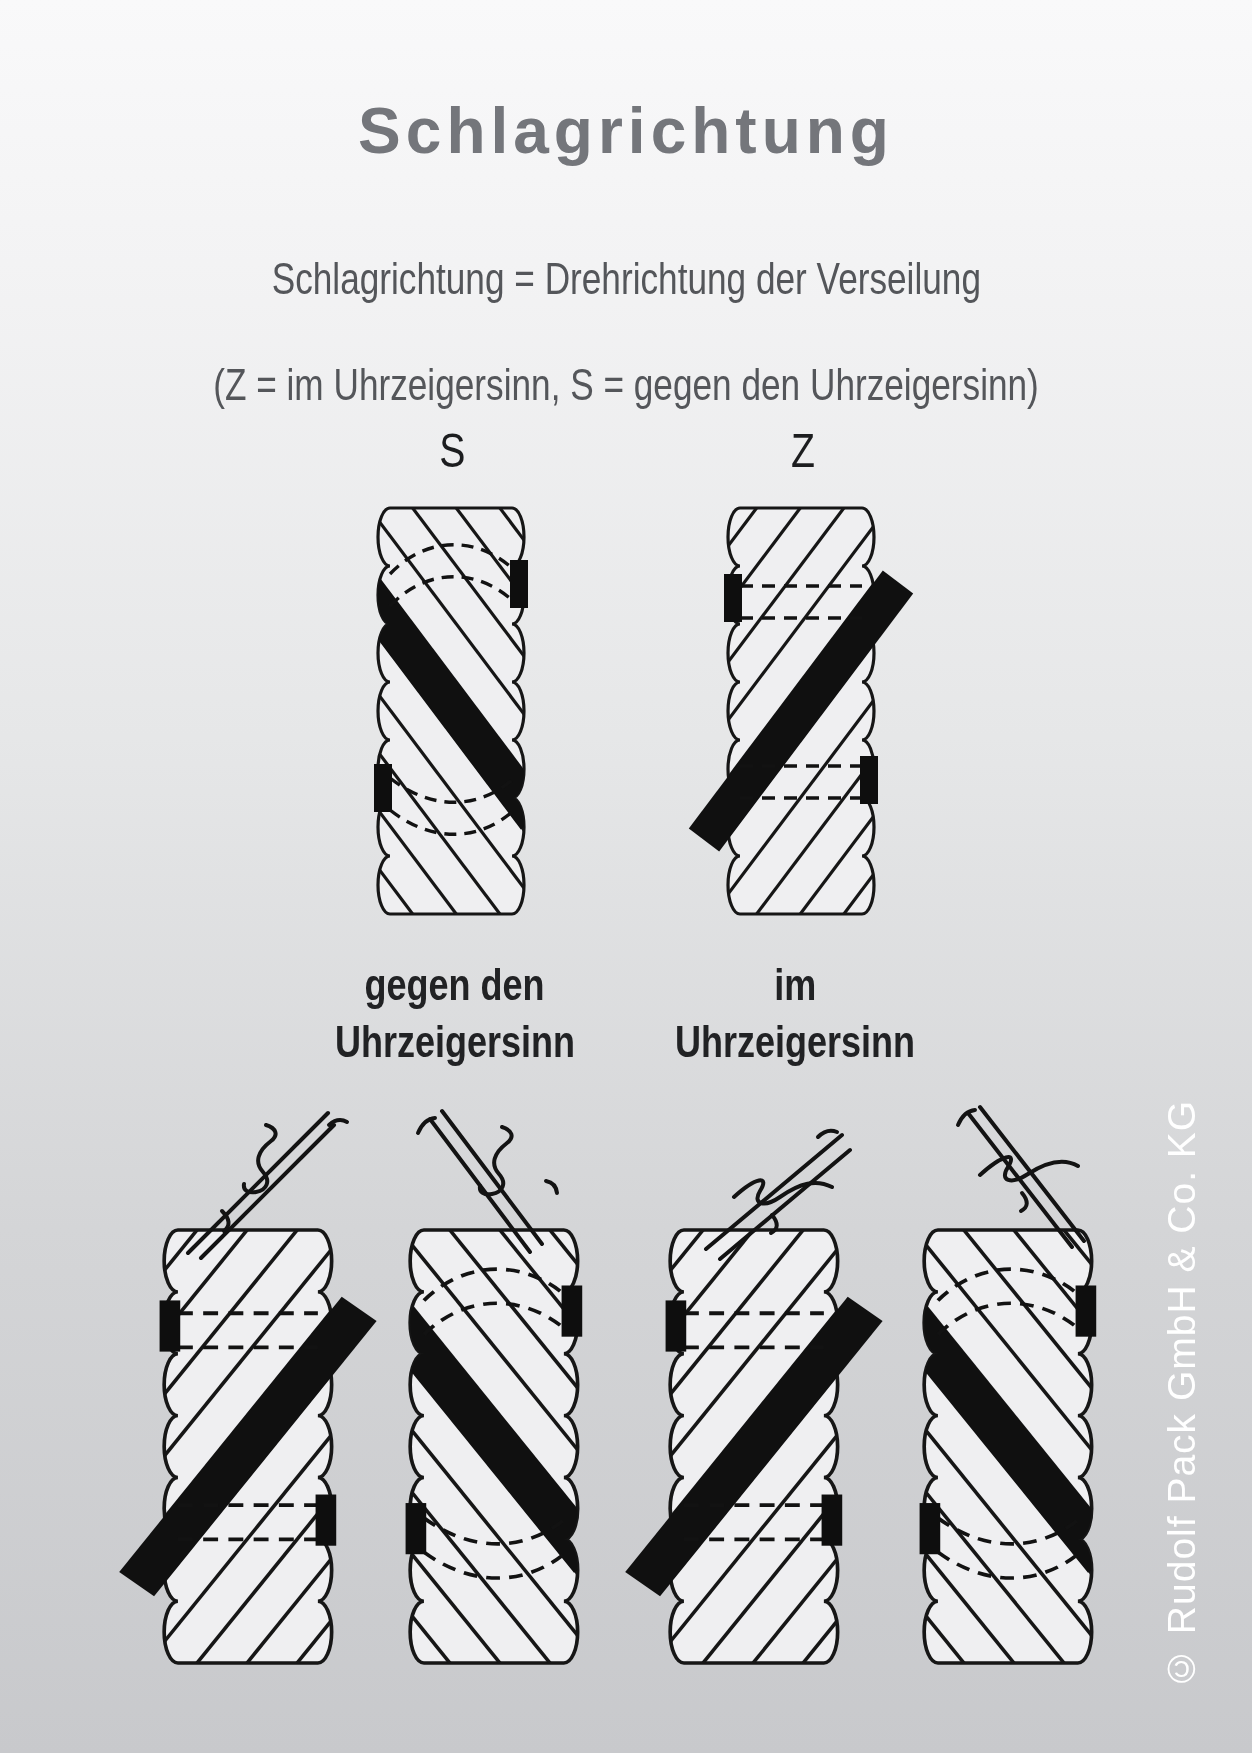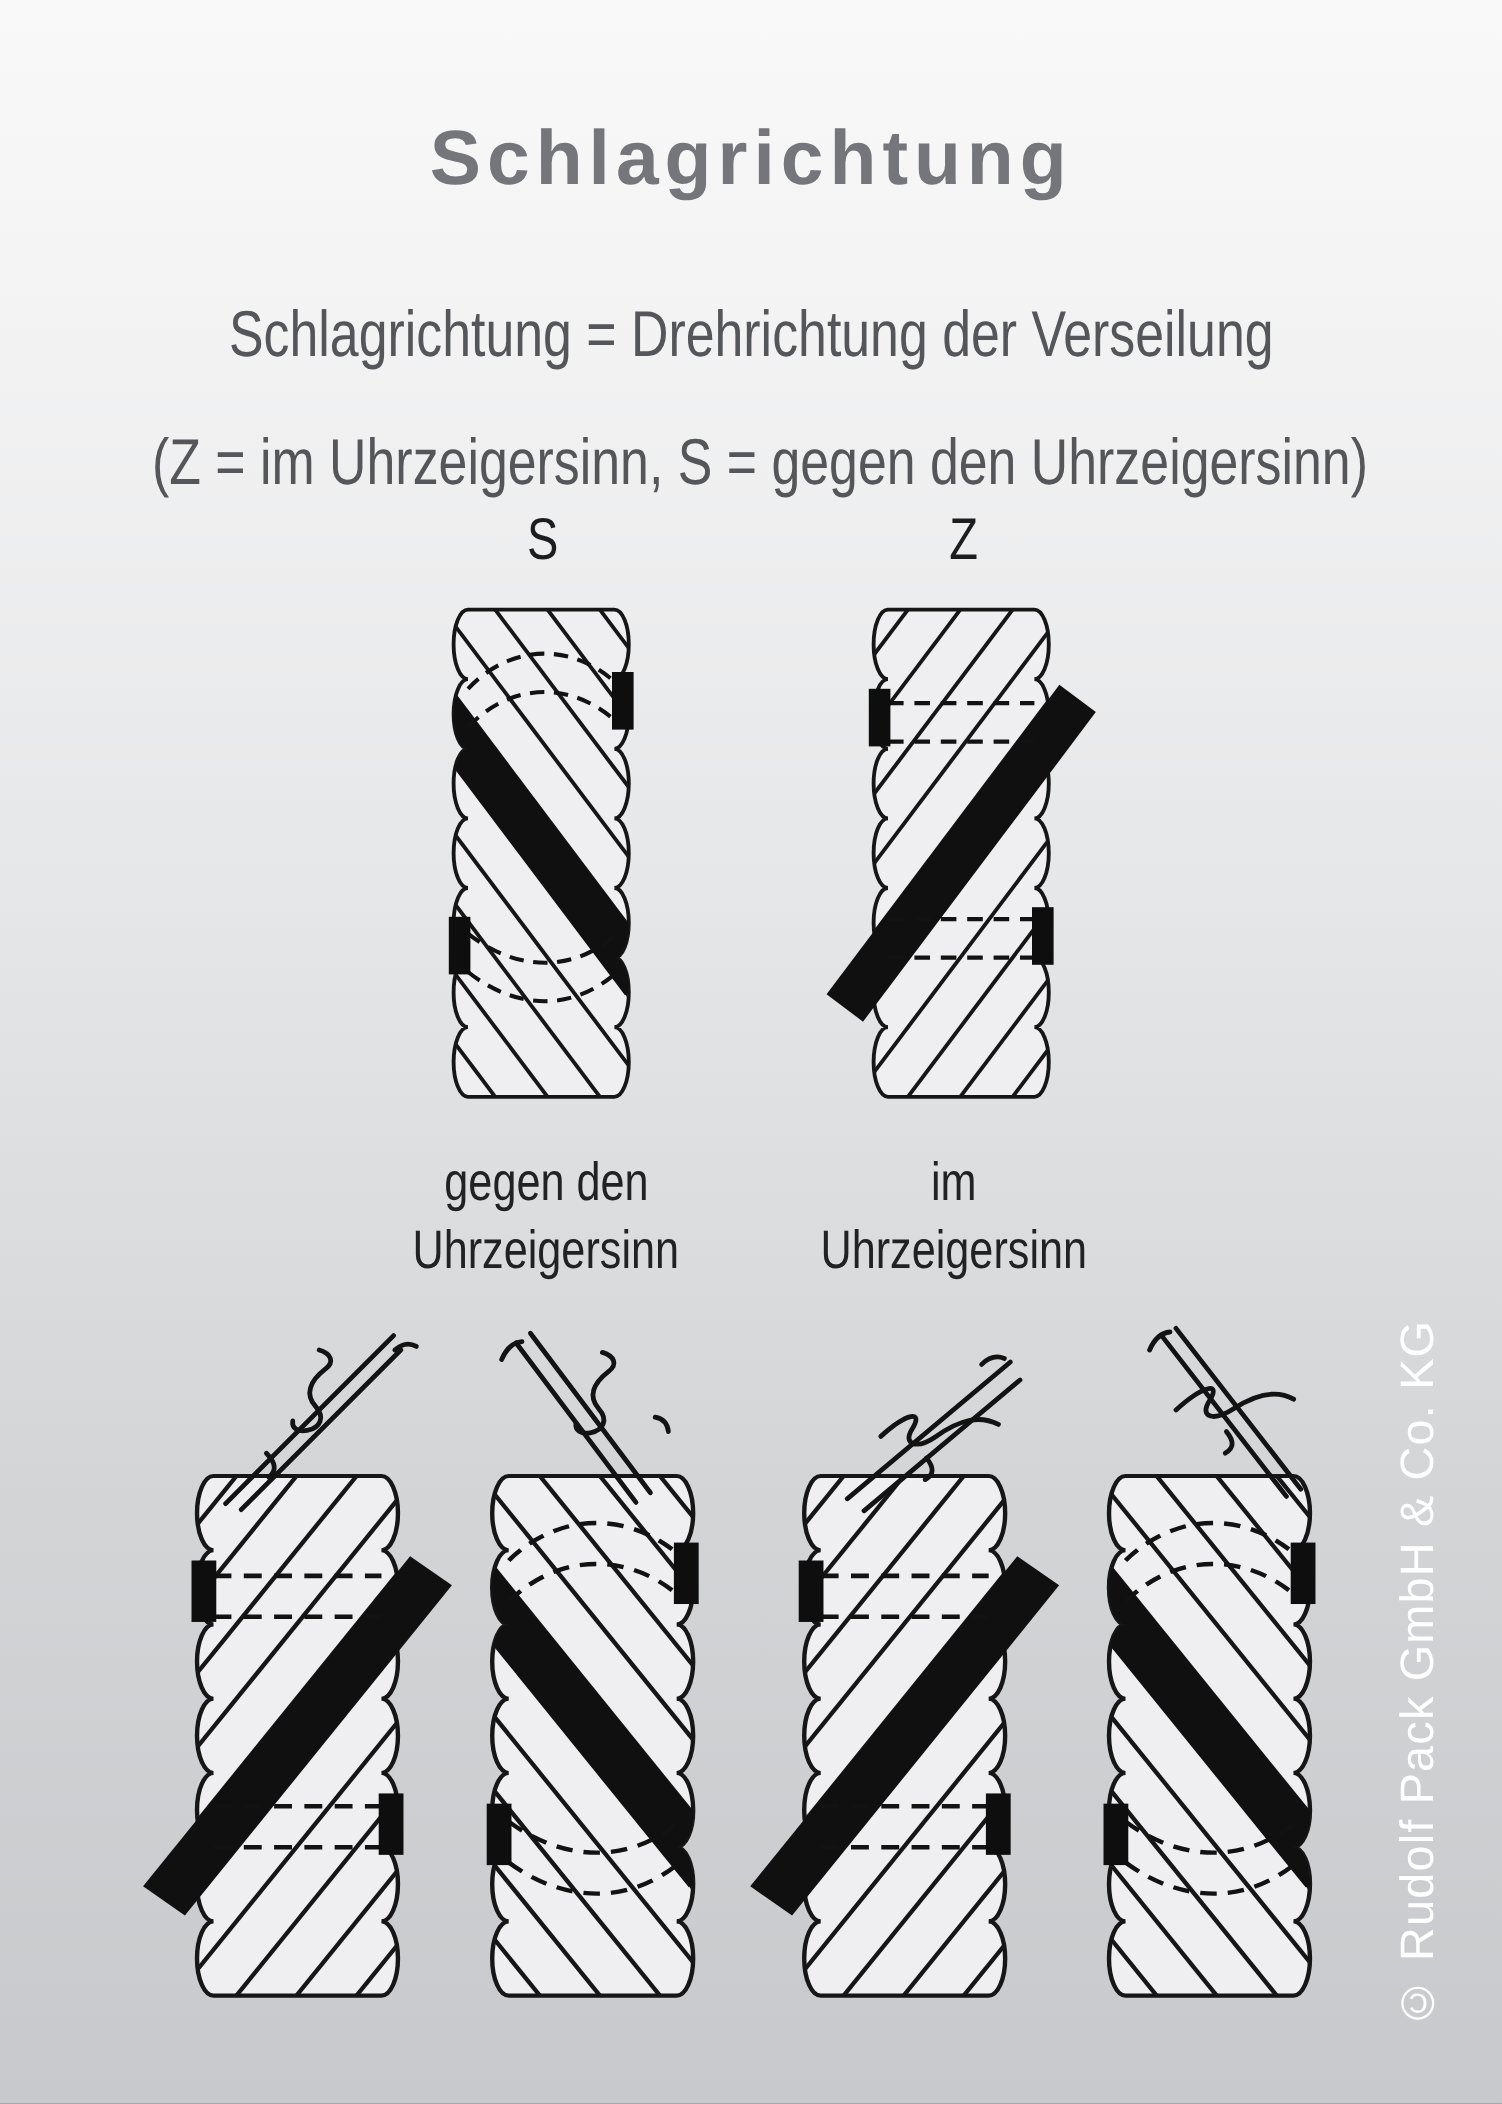--- a/index.html
+++ b/index.html
@@ -8,29 +8,29 @@
     background:linear-gradient(180deg,#f9f9fa 0%,#f3f3f4 15%,#e6e7e8 42%,#d4d5d7 70%,#c8c9cc 100%);
     font-family:"Liberation Sans", sans-serif;
   }
   .cond{display:inline-block;transform:scaleX(0.8);transform-origin:center;white-space:nowrap;}
   .title{
     position:absolute;top:94px;left:0;width:100%;text-align:center;
     font-size:64px;font-weight:bold;letter-spacing:5px;color:#74767b;
   }
   .subtitle{
     position:absolute;top:226px;left:0;width:100%;text-align:center;
-    font-size:54px;line-height:106px;color:#54565a;font-weight:400;
+    font-size:44px;line-height:106px;color:#54565a;font-weight:400;
   }
   .lay-label{
     position:absolute;top:422px;width:100px;text-align:center;
     font-size:49px;color:#1c1d1f;font-weight:400;
   }
   .caption{
     position:absolute;top:956px;width:340px;text-align:center;
-    font-size:45px;line-height:57px;color:#212224;
+    font-size:45px;line-height:57px;color:#212224;font-weight:bold;
   }
   svg.fig{position:absolute;}
   .defs-holder{position:absolute;width:0;height:0;overflow:hidden;}
   .copyright{
     position:absolute;left:1160px;top:1124px;height:566px;width:54px;
     writing-mode:vertical-rl;transform:rotate(180deg);
     font-size:39px;letter-spacing:1px;color:#ffffff;white-space:nowrap;
   }
   
   .rope-body{fill:#efeff1;stroke:#161616;stroke-width:3.2;}

